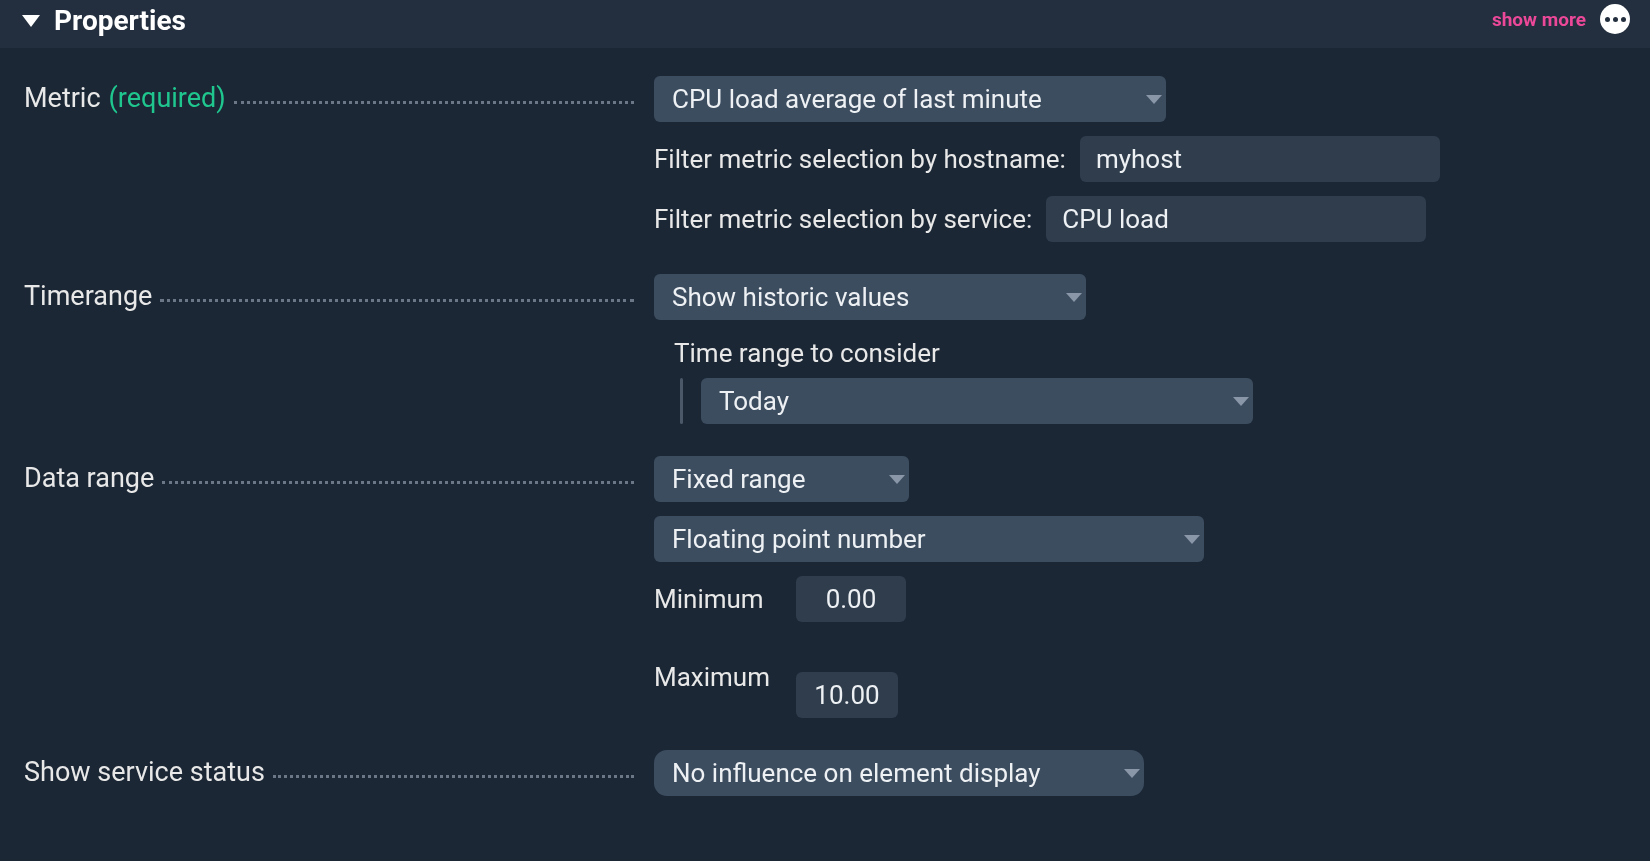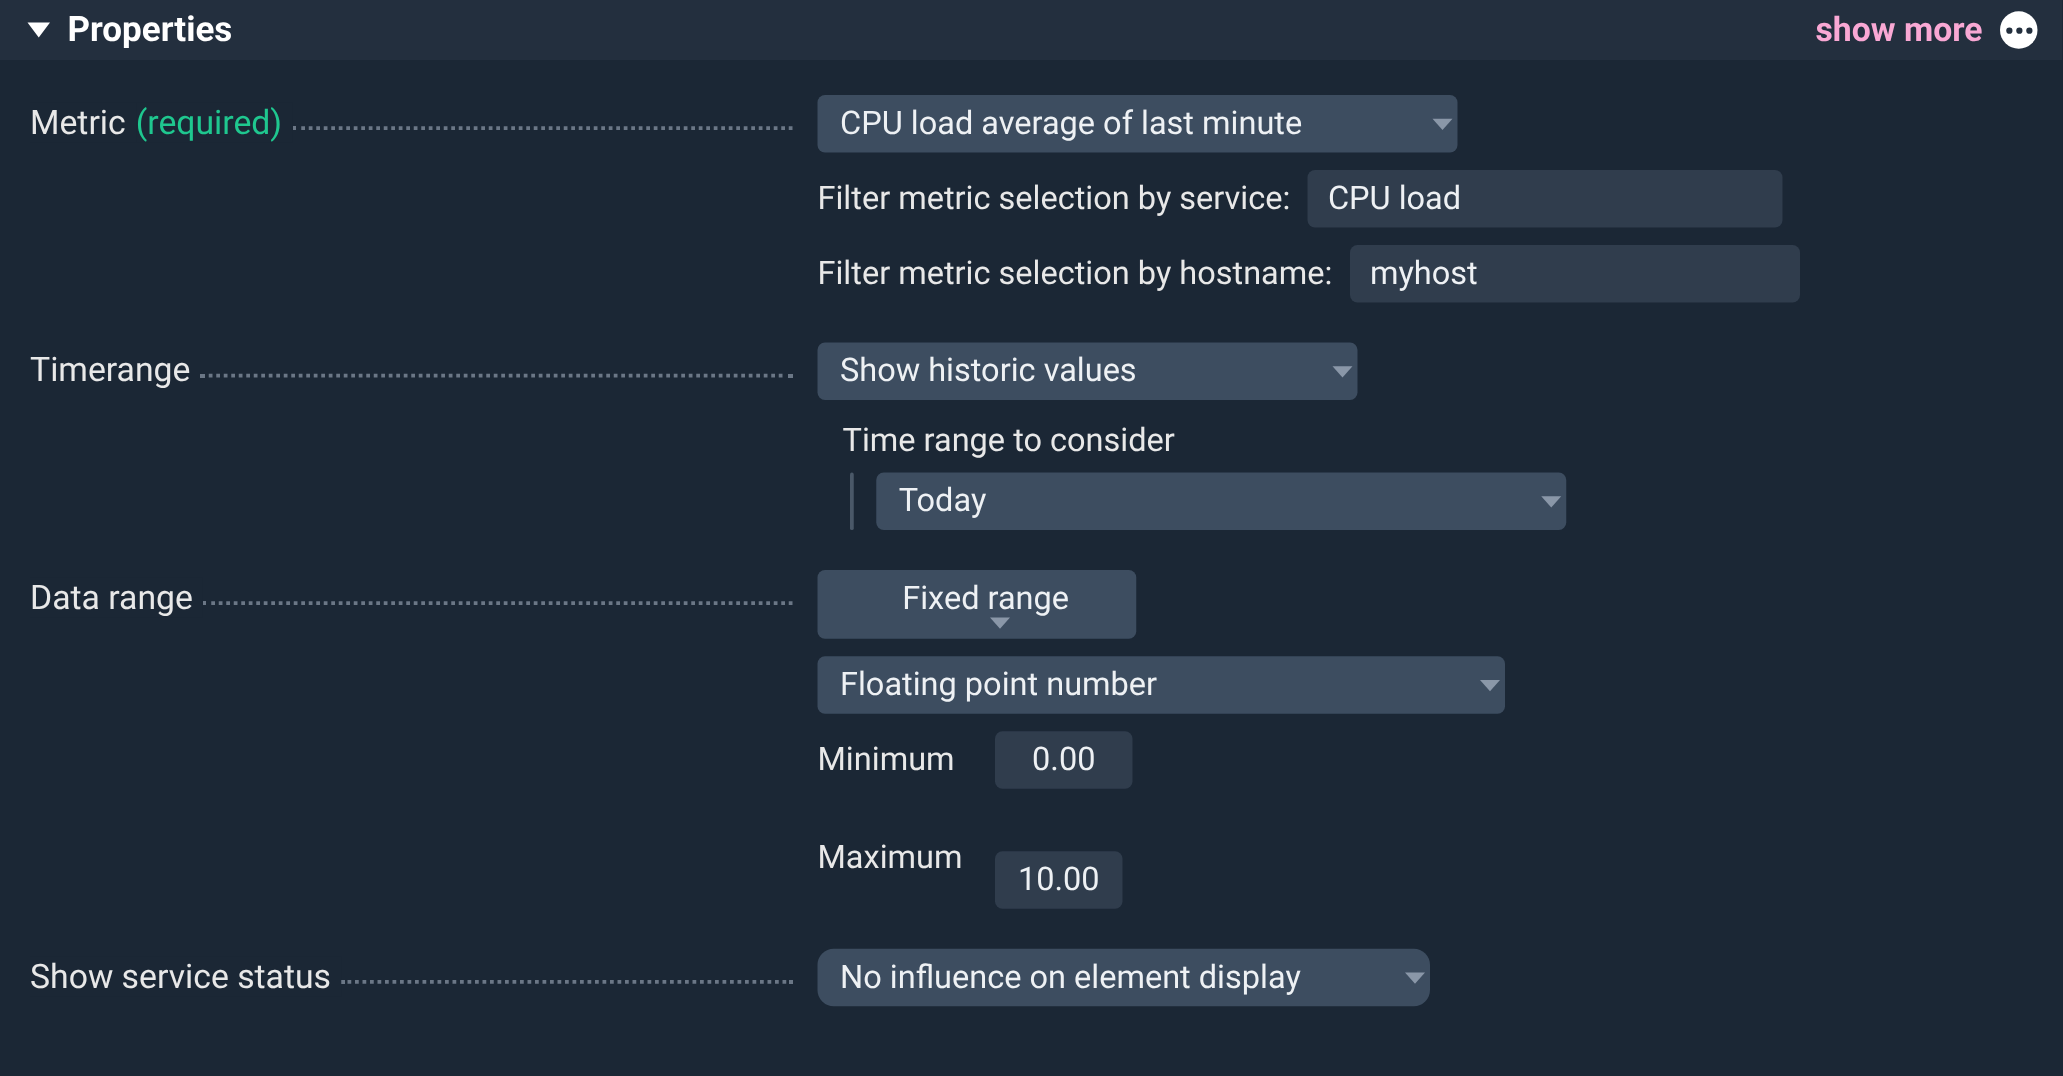--- a/index.html
+++ b/index.html
@@ -11,23 +11,23 @@
     color: #e8e8e8;
     font-size: 25px;
     overflow: hidden;
   }
   .panel {
     width: 100%;
   }
   .panel-header {
     background: #232f3e;
     display: flex;
-    align-items: flex-end;
+    align-items: flex-start;
     justify-content: space-between;
-    padding: 22px 20px 8px 22px;
+    padding: 4px 20px 8px 22px;
     height: 48px;
     gap: 20px;
   }
   .panel-header-left {
     display: flex;
     align-items: center;
     gap: 14px;
   }
   .triangle-down {
     width: 0; height: 0;
@@ -39,23 +39,23 @@
     font-size: 28px;
     font-weight: 700;
     color: #ffffff;
   }
   .panel-header-right {
     display: flex;
     align-items: center;
     gap: 14px;
   }
   .show-more-text {
-    font-size: 27px;
+    font-size: 19px;
     font-weight: 700;
-    color: #f9a8d4;
+    color: #ec4899;
   }
   .more-circle {
     width: 30px; height: 30px;
     border-radius: 50%;
     background: #ffffff;
     display: flex;
     align-items: center;
     justify-content: center;
     gap: 3px;
   }
@@ -207,26 +207,26 @@
           <span class="label-req">(required)</span>
           <span class="label-dots"></span>
         </div>
       </div>
       <div class="value-cell">
         <div class="select" style="width:512px;">
           <span>CPU load average of last minute</span>
           <span class="chev"></span>
         </div>
         <div class="inline">
+          <span class="field-label">Filter metric selection by hostname:</span>
+          <input class="text-input" style="width: 360px;" value="myhost">
+        </div>
+        <div class="inline">
           <span class="field-label">Filter metric selection by service:</span>
           <input class="text-input" style="width: 380px;" value="CPU load">
-        </div>
-        <div class="inline">
-          <span class="field-label">Filter metric selection by hostname:</span>
-          <input class="text-input" style="width: 360px;" value="myhost">
         </div>
       </div>
     </div>
 
     <div class="row">
       <div class="label-cell">
         <div class="label-inner">
           <span class="label-text">Timerange</span>
           <span class="label-dots"></span>
         </div>
@@ -250,21 +250,21 @@
     </div>
 
     <div class="row">
       <div class="label-cell">
         <div class="label-inner">
           <span class="label-text">Data range</span>
           <span class="label-dots"></span>
         </div>
       </div>
       <div class="value-cell">
-        <div class="select" style="width:255px;flex-direction:column;">
+        <div class="select" style="width:255px;">
           <span>Fixed range</span>
           <span class="chev"></span>
         </div>
         <div class="select" style="width:550px;">
           <span>Floating point number</span>
           <span class="chev"></span>
         </div>
         <div class="inline">
           <span class="field-label" style="width:128px;">Minimum</span>
           <input class="text-input num" style="width: 110px;" value="0.00">

